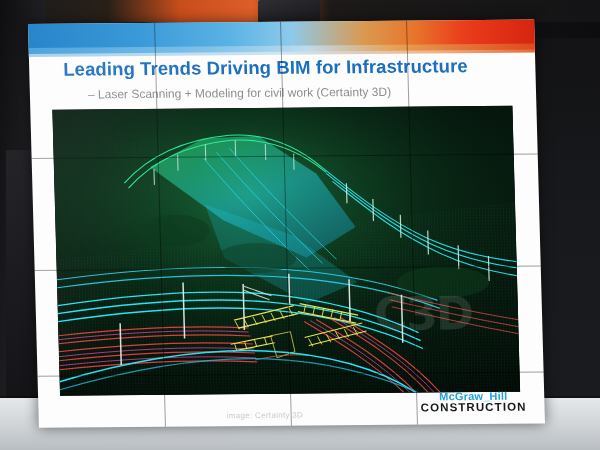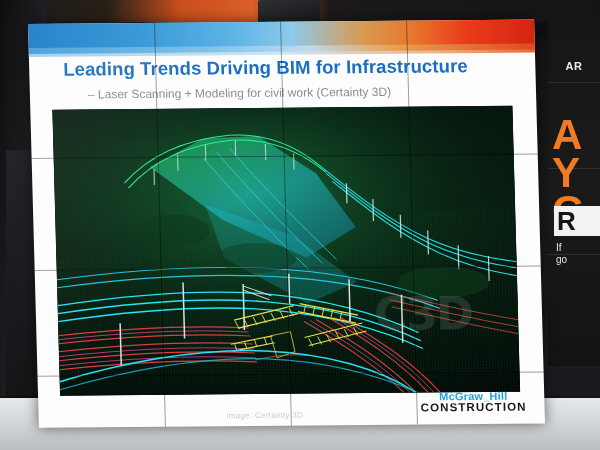--- a/index.html
+++ b/index.html
@@ -94,29 +94,20 @@
 
 <div id="stage">
 
   <div class="venue-dark"></div>
   <div class="ceiling-band"></div>
   <div class="ceiling-band2"></div>
   <div class="speaker"></div>
   <div class="truss-left"></div>
   <div class="truss-left-inner"></div>
 
-  <div class="signboard">
-    <div class="sign-sep" style="top:64px"></div>
-    <div class="sign-sep" style="top:150px"></div>
-    <div class="sign-sep" style="top:236px"></div>
-    <div class="sign-top">AR</div>
-    <div class="sign-big">A<br>Y<br>G</div>
-    <div class="sign-white">R</div>
-    <div class="sign-small">If<br>go</div>
-  </div>
 
   <div class="floor-shadow"></div>
   <div class="room-floor"></div>
 
   <div id="screen-wrap">
     <div class="screen-white"></div>
 
     <div class="hdr"></div>
     <div class="hdr-b"></div>
     <div class="hdr-c"></div>

